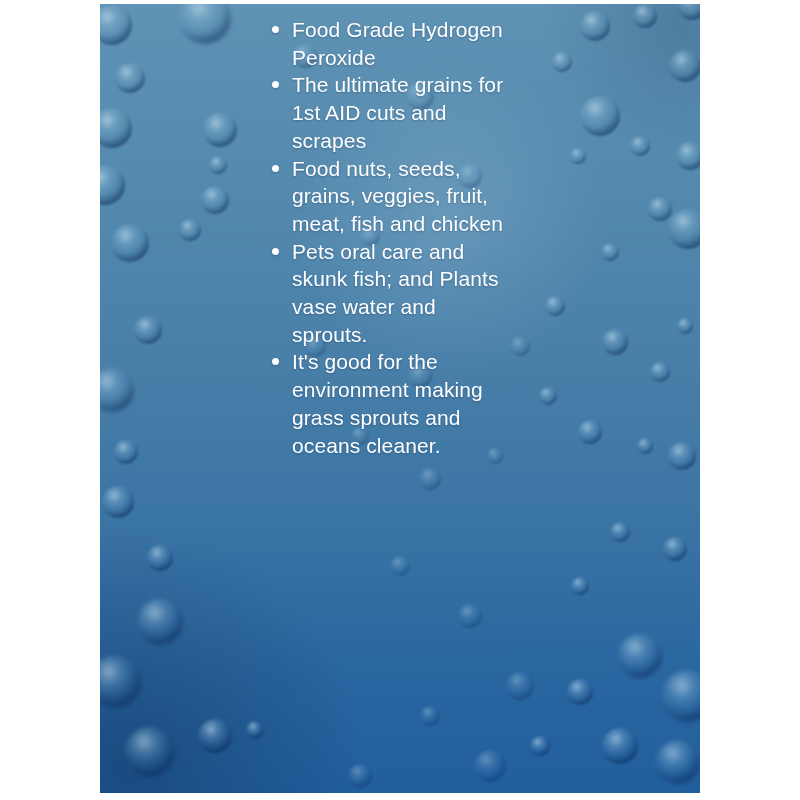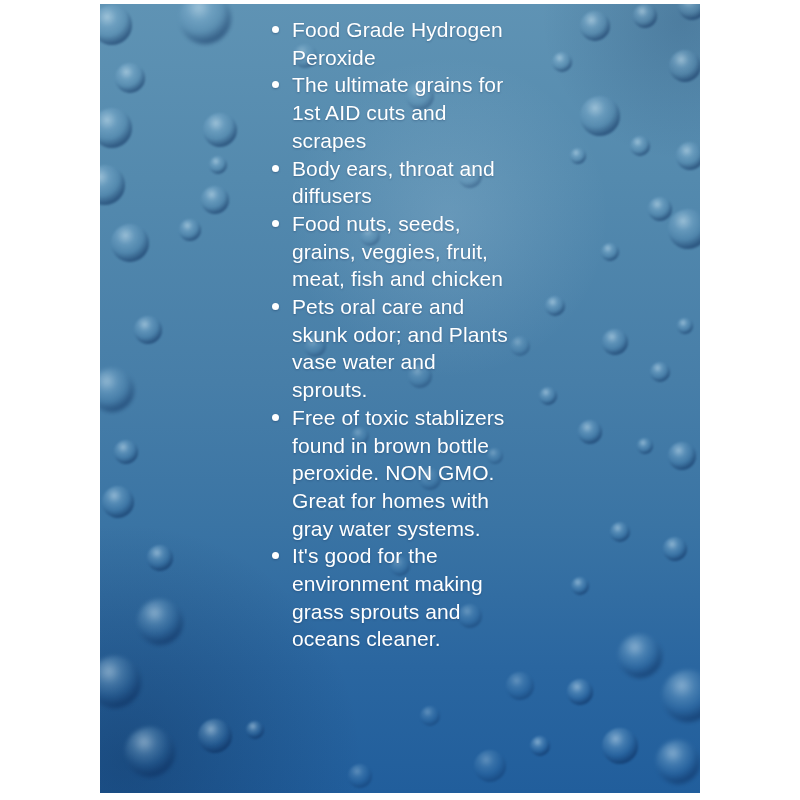--- a/index.html
+++ b/index.html
@@ -152,33 +152,26 @@
         <div class="drop" style="left: 502px; top: 724px; width: 36px; height: 36px; filter: blur(1.3px); opacity: 0.88;"></div>
         <div class="drop" style="left: 556px; top: 736px; width: 44px; height: 44px; filter: blur(2.1px); opacity: 0.88;"></div>
         <div class="drop" style="left: 430px; top: 732px; width: 20px; height: 20px; filter: blur(1.3px); opacity: 0.88;"></div>
       </div>
     <ul class="bullets">
         <li>Food Grade Hydrogen
 Peroxide</li>
         <li>The ultimate grains for
 1st AID cuts and
 scrapes</li>
-        <li>Body ears, throat and
-diffusers</li>
         <li>Food nuts, seeds,
 grains, veggies, fruit,
 meat, fish and chicken</li>
         <li>Pets oral care and
-skunk odor; and Plants
+skunk fish; and Plants
 vase water and
 sprouts.</li>
-        <li>Free of toxic stablizers
-found in brown bottle
-peroxide. NON GMO.
-Great for homes with
-gray water systems.</li>
         <li>It's good for the
 environment making
 grass sprouts and
 oceans cleaner.</li>
       </ul>
   </div>
 </div>
 
 </body></html>

